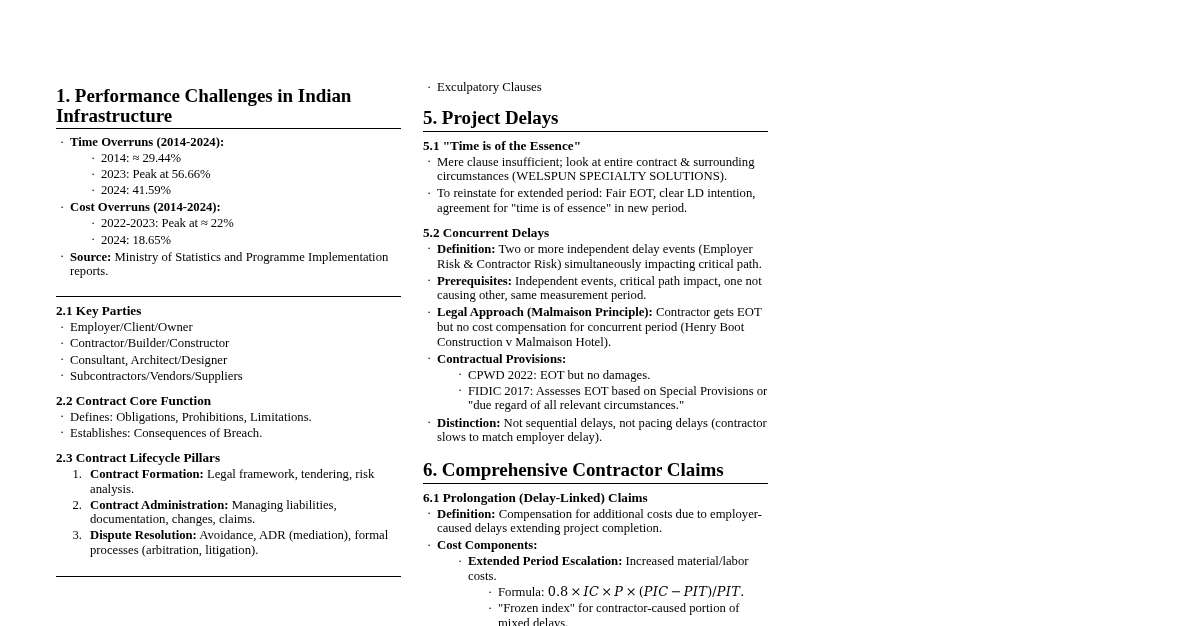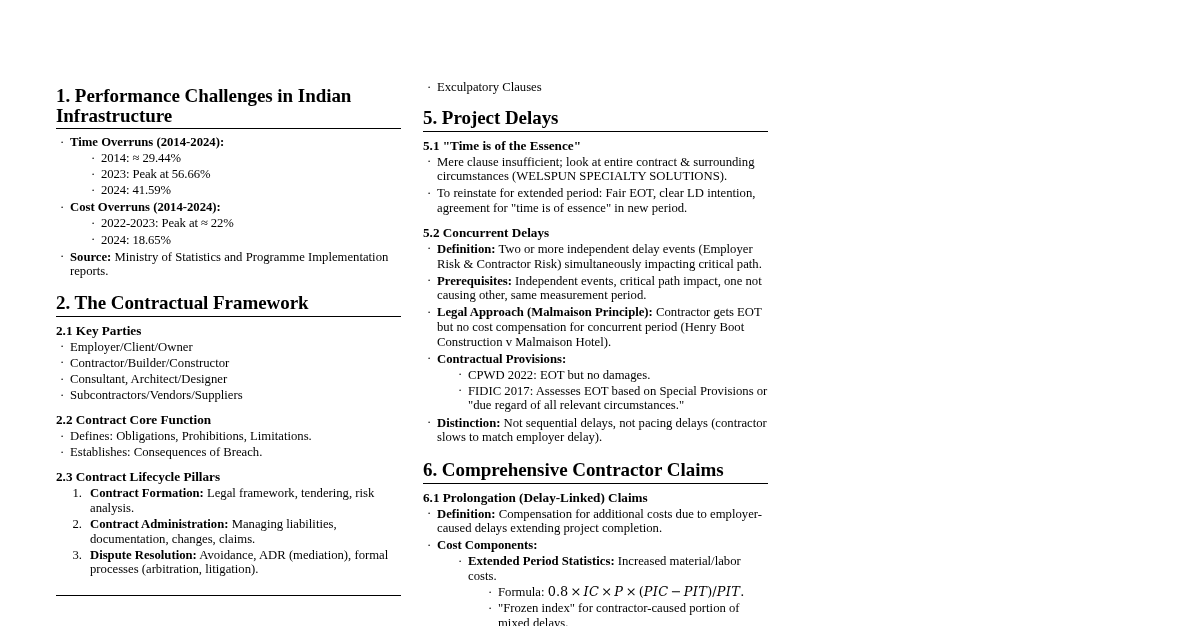--- a/index.html
+++ b/index.html
@@ -173,21 +173,20 @@
       </li>
       <li class="item" style="margin-top:2.5px">
         <span class="bullet">·</span>
         <span class="b">Source:</span>
         <span>Ministry of Statistics and Programme Implementation reports.</span>
       </li>
     </ul>
 
     <div class="gap-sec"></div>
 
-    <h1 class="sec">2. The Contractual Framework</h1>
     <hr class="rule">
 
     <h2 class="sub">2.1 Key Parties</h2>
     <ul class="lvl l1">
       <li class="item">
         <span class="bullet">·</span>
         <span>Employer/Client/Owner</span>
       </li>
       <li class="item">
         <span class="bullet">·</span>
@@ -323,21 +322,21 @@
         <span class="bullet">·</span>
         <span class="b">Definition:</span>
         <span>Compensation for additional costs due to employer-caused delays extending project completion.</span>
       </li>
       <li class="item" style="margin-top:2.5px">
         <span class="bullet">·</span>
         <span class="b">Cost Components:</span>
         <ul class="lvl l2">
           <li class="item">
             <span class="bullet">·</span>
-            <span class="b">Extended Period Statistics:</span>
+            <span class="b">Extended Period Escalation:</span>
             <span>Increased material/labor costs.</span>
             <ul class="lvl l3">
               <li class="item">
                 <span class="bullet">·</span>
                 <span>Formula:</span>
                 <span class="math"><span class="mn">0.8</span><span class="mo">×</span><span class="mi">IC</span><span class="mo">×</span><span class="mi">P</span><span class="mo">×</span><span class="mn">(</span><span class="mi">PIC</span><span class="mo">−</span><span class="mi">PIT</span><span class="mn">)</span><span class="mn">/</span><span class="mi">PIT</span><span class="mn">.</span></span>
               </li>
               <li class="item">
                 <span class="bullet">·</span>
                 <span>"Frozen index" for contractor-caused portion of mixed delays.</span>

